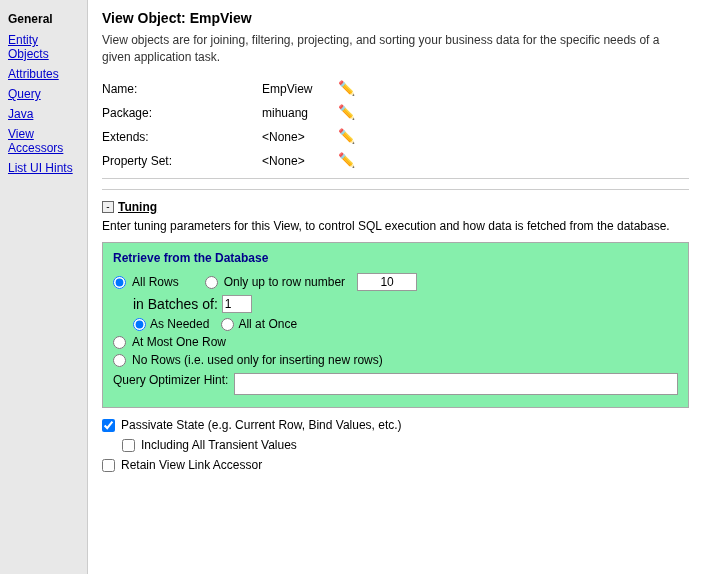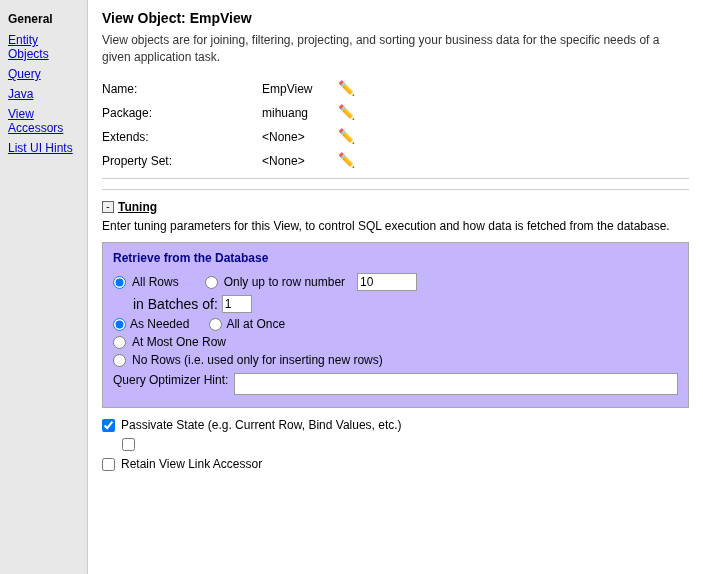--- a/index.html
+++ b/index.html
@@ -118,21 +118,21 @@
       color: #000000;
       margin-bottom: 8px;
       line-height: 1.4;
     }
 
     
     .retrieve-box {
       border: 1px solid #aaa;
       padding: 8px 10px;
       margin-bottom: 10px;
-      background: #c4b5fd;
+      background: #86efac;
     }
     .retrieve-box-title {
       font-size: 12px;
       font-weight: bold;
       color: #00008b;
       margin-bottom: 8px;
     }
 
     .radio-row {
       display: flex;
@@ -165,21 +165,22 @@
     }
     .batch-input {
       width: 30px;
       font-size: 12px;
       border: 1px solid #999;
       padding: 1px 2px;
     }
     .as-needed-row {
       display: flex;
       align-items: center;
-      gap: 20px;
+      gap: 12px;
+      margin-left: 20px;
       margin-bottom: 4px;
     }
     .radio-option {
       display: flex;
       align-items: center;
       gap: 4px;
     }
 
     .query-hint-row {
       display: flex;
@@ -226,20 +227,21 @@
       margin-bottom: 6px;
       margin-left: 20px;
     }
   </style>
 </head>
 <body>
 
 <div class="sidebar">
   <div class="sidebar-section-title">General</div>
   <div class="sidebar-item">Entity Objects</div>
+  <div class="sidebar-item">Attributes</div>
   <div class="sidebar-item">Query</div>
   <div class="sidebar-item">Java</div>
   <div class="sidebar-item">View Accessors</div>
   <div class="sidebar-item">List UI Hints</div>
 </div>
 
 <div class="main">
   <div class="page-title">View Object:  EmpView</div>
   <div class="page-description">View objects are for joining, filtering, projecting, and sorting your business data for the specific needs of a given application task.</div>
 
@@ -279,21 +281,21 @@
   <div class="tuning-description">Enter tuning parameters for this View, to control SQL execution and how data is fetched from the database.</div>
 
   <div class="retrieve-box">
     <div class="retrieve-box-title">Retrieve from the Database</div>
 
     <div class="radio-row">
       <input type="radio" name="fetch-type" id="all-rows" checked="" style="">
       <label class="radio-label" for="all-rows">All Rows</label>
       <input type="radio" name="fetch-type" id="only-up-to" style="margin-left: 20px;">
       <label class="radio-label" for="only-up-to">Only up to row number</label>
-      <input type="text" class="number-input" style="margin-left: 6px;" value="10">
+      <input type="text" class="number-input" style="margin-left: 6px; text-align: center;" value="10">
     </div>
 
     <div class="batch-row">
       <span class="batch-label">in Batches of:</span>
       <input type="text" class="batch-input" value="1" style="">
     </div>
 
     <div class="as-needed-row">
       <div class="radio-option">
         <input type="radio" name="fetch-timing" id="as-needed" checked="" style="">
@@ -322,19 +324,20 @@
   </div>
 
 
   <div class="checkbox-row">
     <input type="checkbox" id="passivate-state" checked="" style="">
     <label class="checkbox-label" for="passivate-state">Passivate State (e.g. Current Row, Bind Values, etc.)</label>
   </div>
 
   <div class="checkbox-sub-row">
     <input type="checkbox" id="including-transient" style="">
+    <label class="checkbox-label" for="including-transient">Including All Transient Values</label>
   </div>
 
   <div class="checkbox-row">
     <input type="checkbox" id="retain-view-link" style="">
     <label class="checkbox-label" for="retain-view-link">Retain View Link Accessor</label>
   </div>
 </div>
 
 </body></html>

